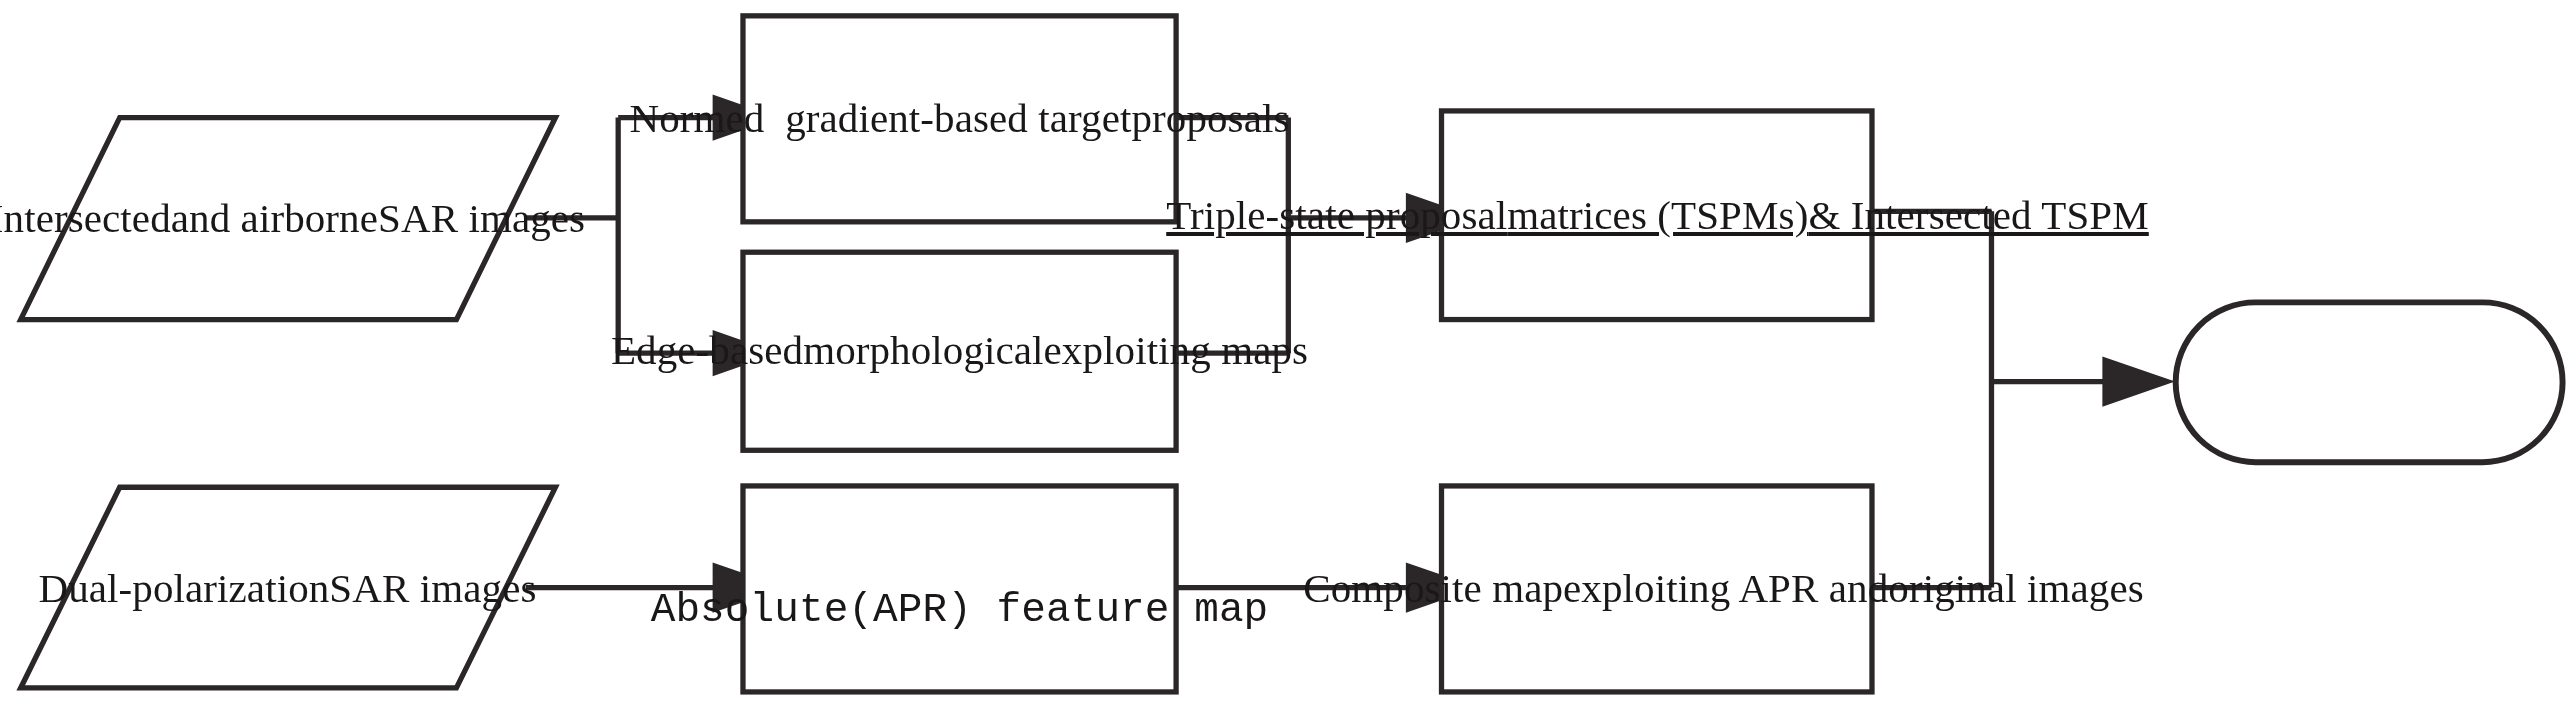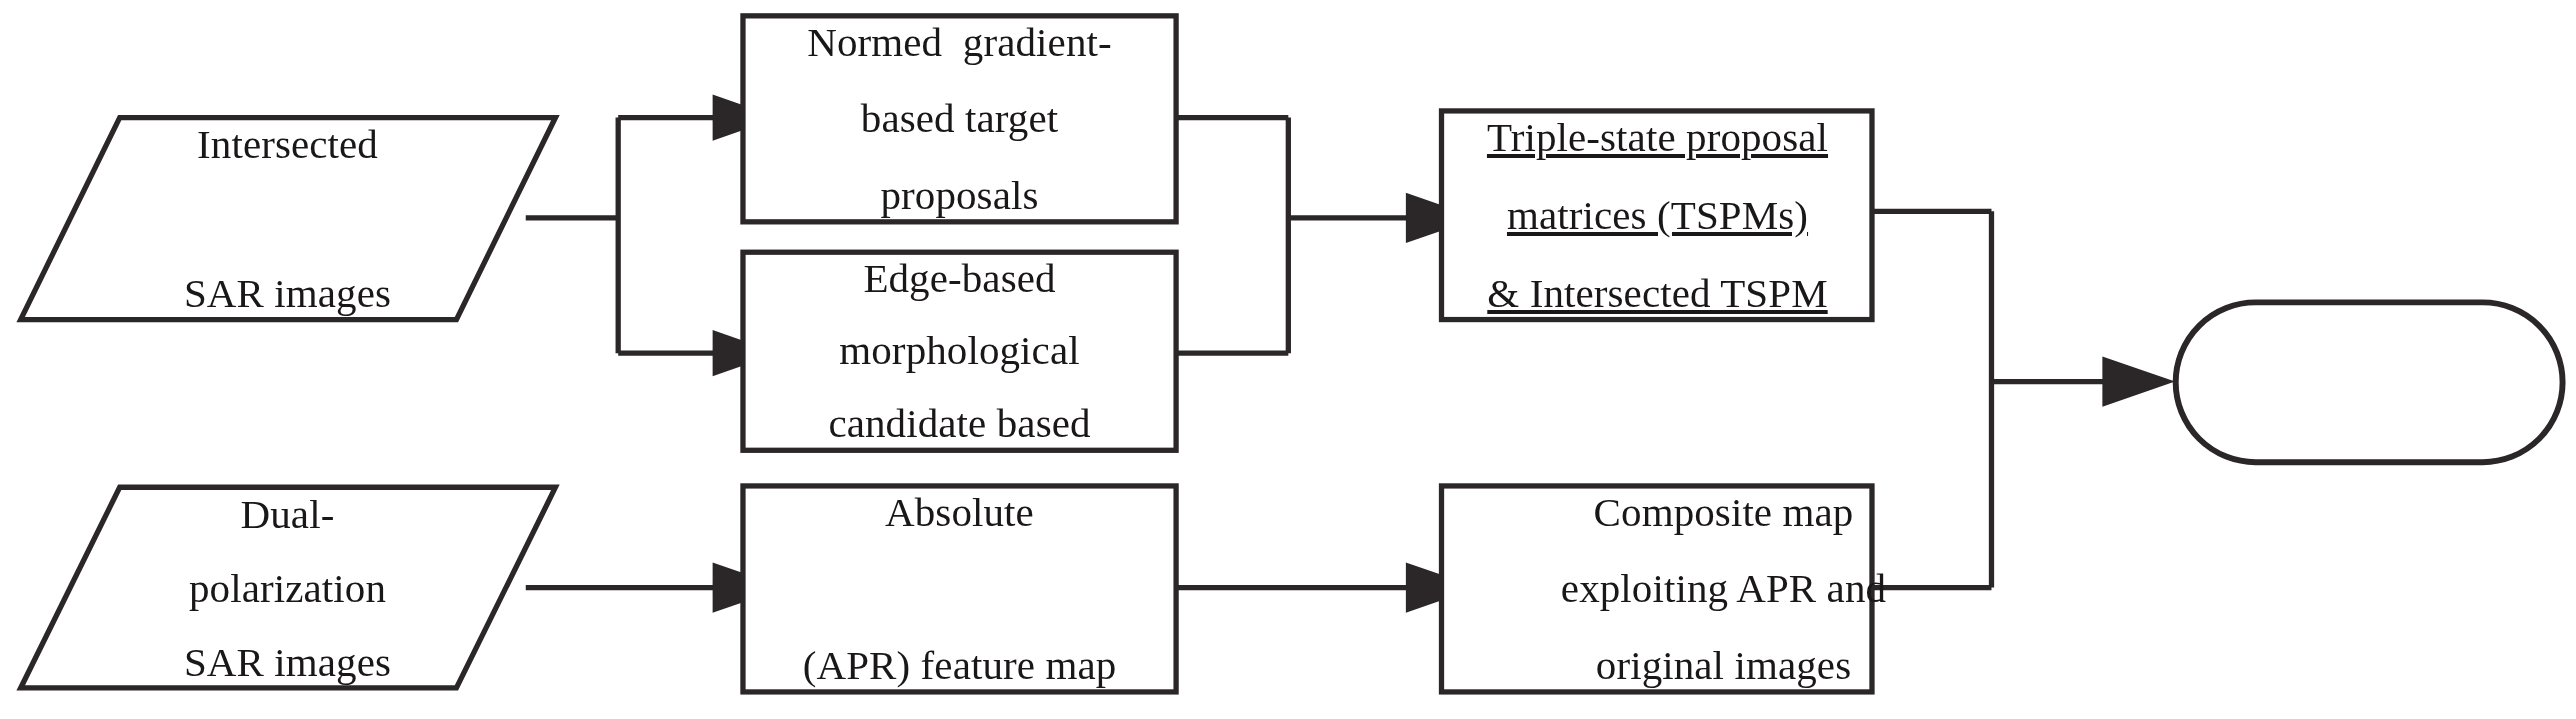--- a/index.html
+++ b/index.html
@@ -45,23 +45,23 @@
     stroke-linecap: butt;
     stroke-linejoin: miter;
   }
   .arrow-head {
     fill: #2b2627;
     stroke: none;
   }
   .node-label {
     position: absolute;
     display: flex;
-    flex-direction: column;
+    flex-direction: row;
     align-items: center;
-    justify-content: space-between;
+    justify-content: center;
     text-align: center;
     color: #1a1718;
     font-family: "Liberation Serif", "DejaVu Serif", serif;
     font-size: 41px;
     line-height: 1.30;
     letter-spacing: 0.1px;
     white-space: pre;
     pointer-events: none;
   }
   .node-label .line {
@@ -122,49 +122,50 @@
 
     <polygon class="node-shape" points="180,738 840,738 690,1042 30,1042"></polygon>
 
     <rect class="node-shape" x="1124" y="736" width="656" height="312"></rect>
 
     <rect class="node-shape" x="2182" y="736" width="652" height="312"></rect>
   </svg>
 
   <div class="node-label" style="left:20px; top:118px; width:535px; height:202px;">
     <span class="line">Intersected</span>
+    <span class="line">and airborne</span>
     <span class="line">SAR images</span>
   </div>
 
   <div class="node-label" style="left:743px; top:16px; width:433px; height:206px;">
     <span class="line">Normed  gradient-</span>
     <span class="line">based target</span>
     <span class="line">proposals</span>
   </div>
 
   <div class="node-label" style="left:743px; top:252px; width:433px; height:198px;">
     <span class="line">Edge-based</span>
     <span class="line">morphological</span>
-    <span class="line">candidate based</span>
+    <span class="line">exploiting maps</span>
   </div>
 
   <div class="node-label" style="left:1442px; top:111px; width:431px; height:209px;text-decoration:underline;">
     <span class="line">Triple-state proposal</span>
     <span class="line">matrices (TSPMs)</span>
     <span class="line">&amp; Intersected TSPM</span>
   </div>
 
 
   <div class="node-label" style="left:20px; top:488px; width:535px; height:201px;">
     <span class="line">Dual-</span>
     <span class="line">polarization</span>
     <span class="line">SAR images</span>
   </div>
 
-  <div class="node-label" style="left:743px; top:486px; width:433px; height:206px;">
+  <div class="node-label" style="left:743px; top:508px; width:433px; height:206px;font-family:Liberation Mono, monospace;">
     <span class="line">Absolute</span>
     <span class="line">(APR) feature map</span>
   </div>
 
   <div class="node-label" style="left:1508px; top:486px; width:431px; height:206px;">
     <span class="line">Composite map</span>
     <span class="line">exploiting APR and</span>
     <span class="line">original images</span>
   </div>
 

